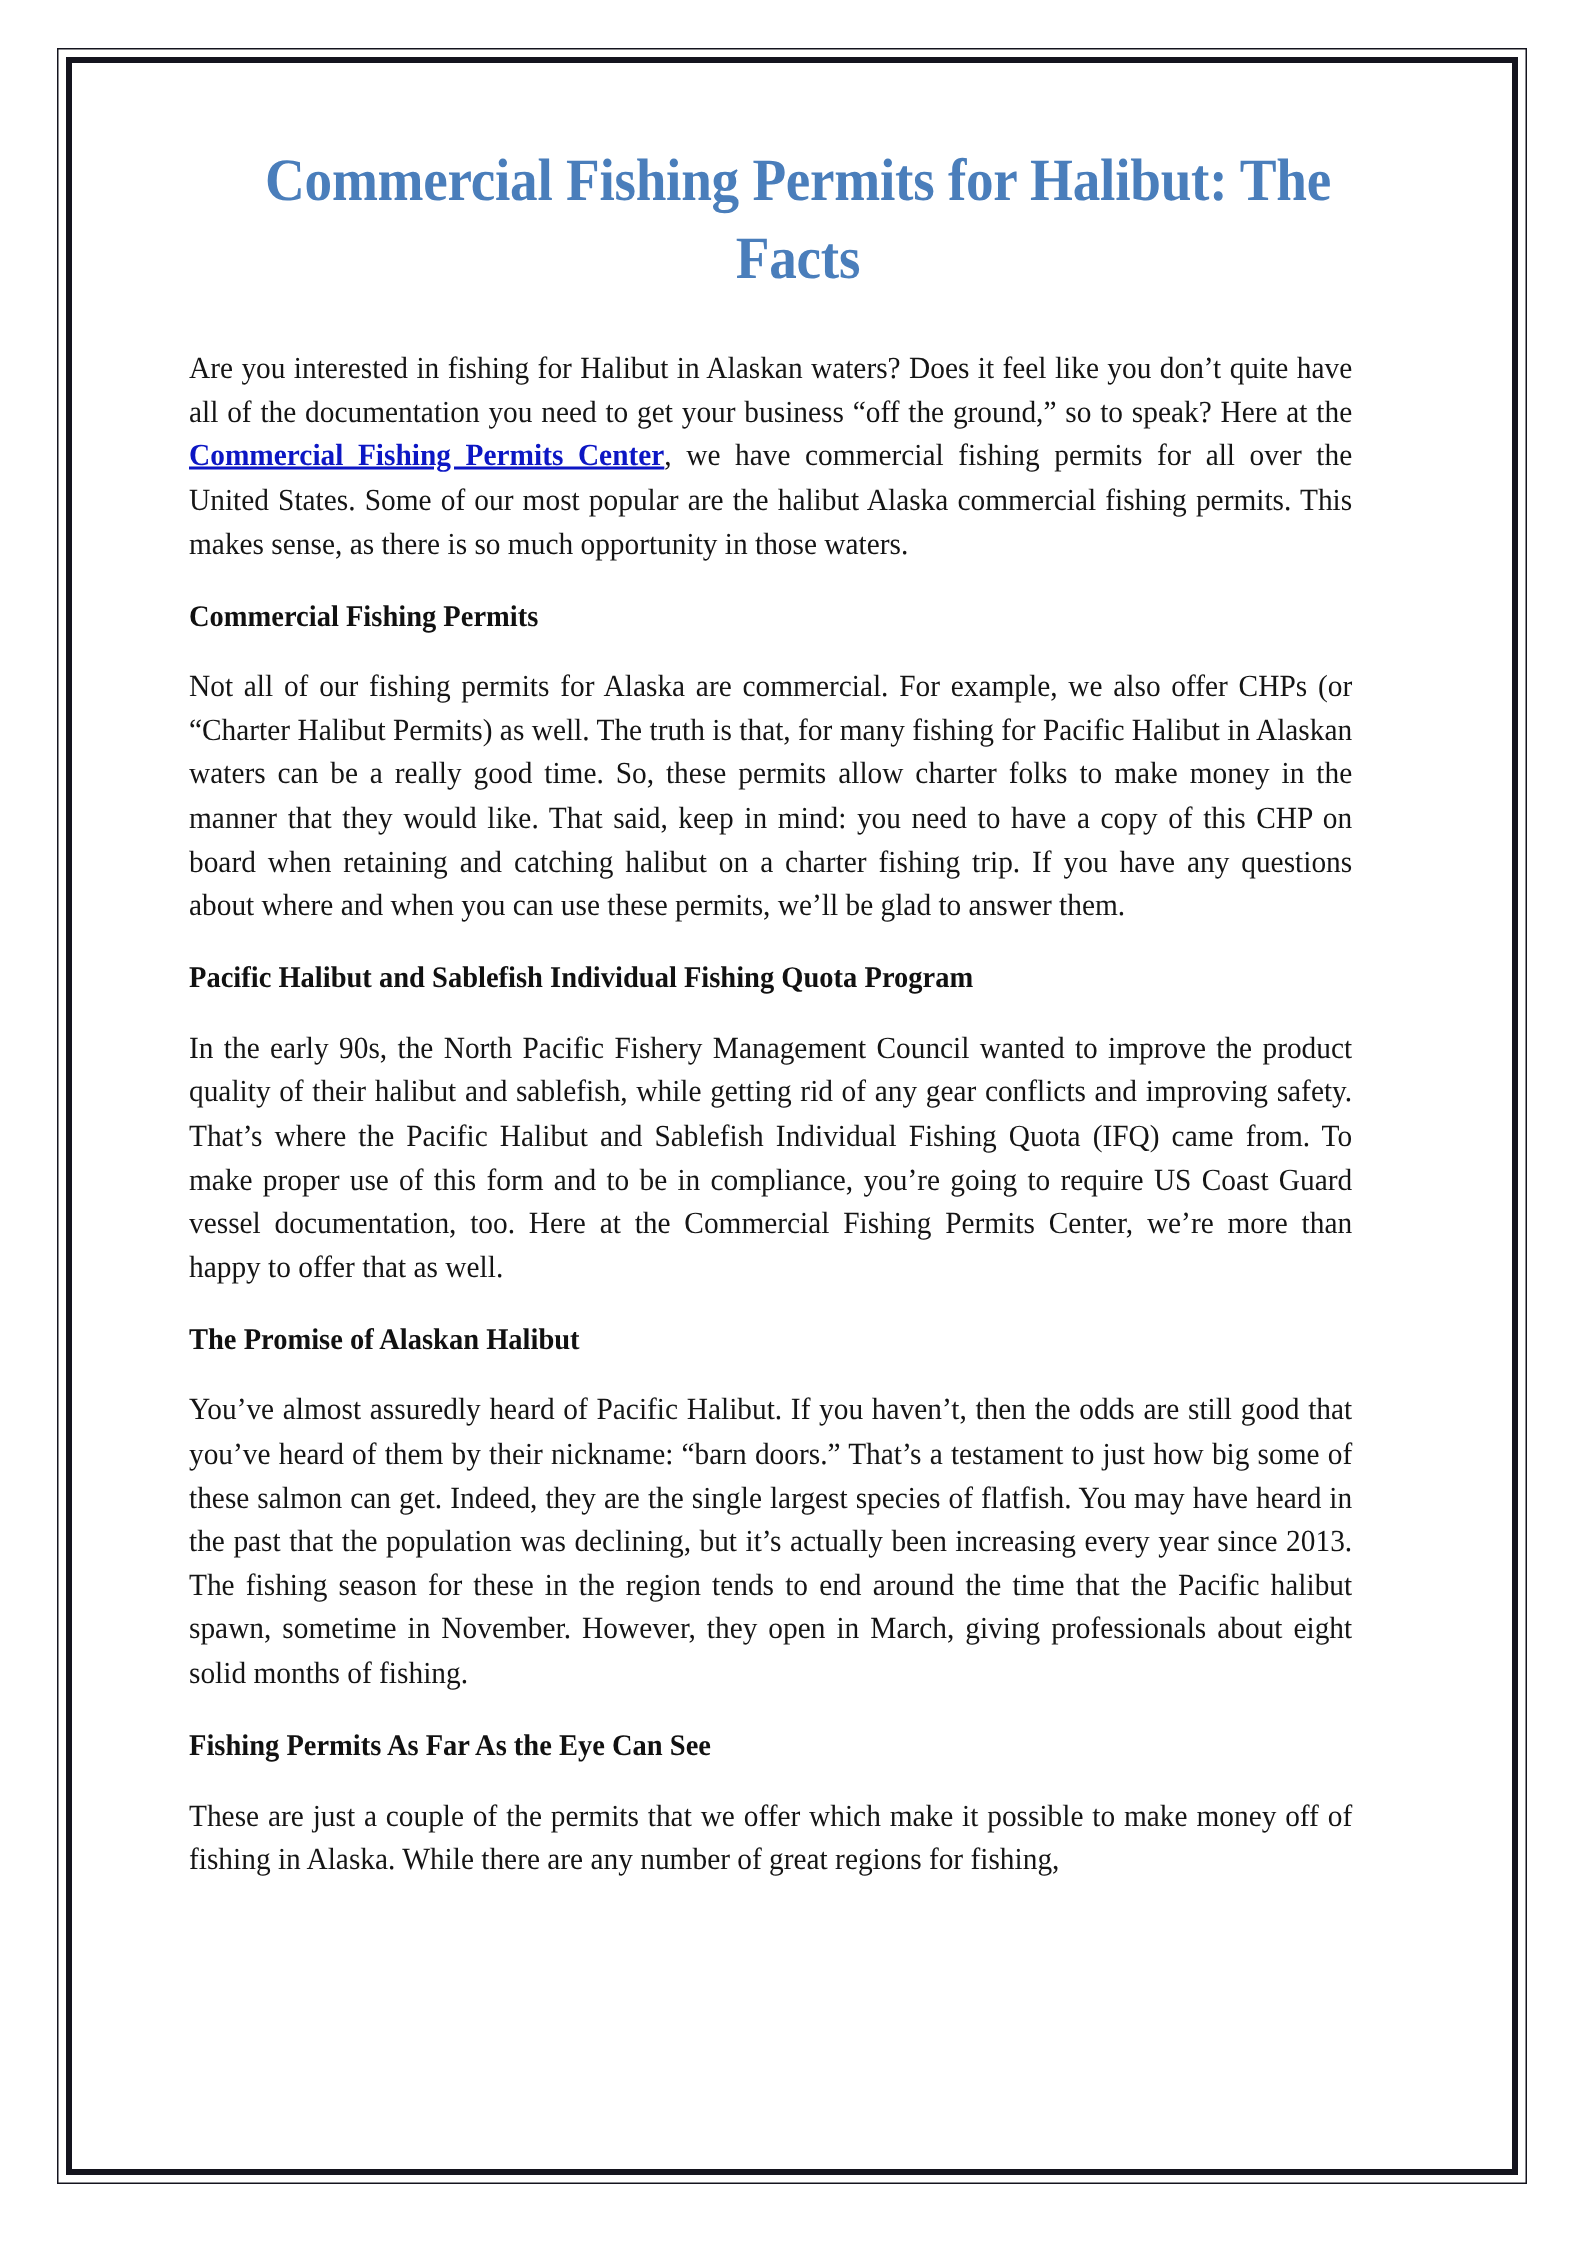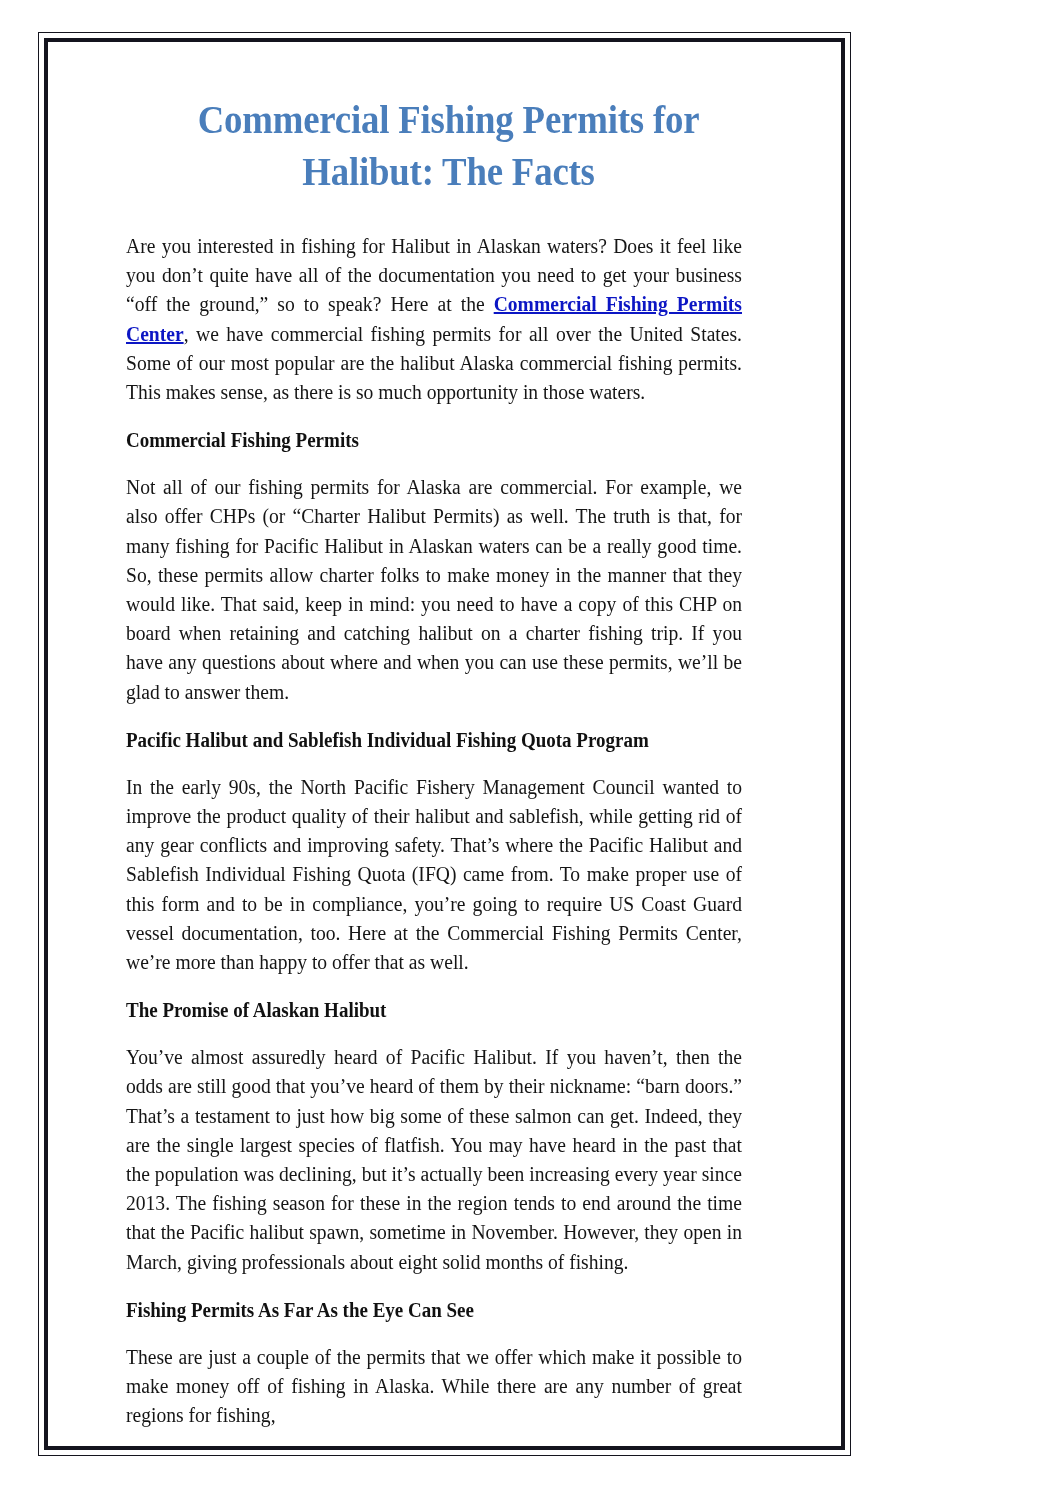--- a/index.html
+++ b/index.html
@@ -13,21 +13,21 @@
     height: 1497px;
     font-family: "Liberation Serif", "DejaVu Serif", serif;
     -webkit-font-smoothing: antialiased;
   }
 
   
   .page-frame {
     position: absolute;
     left: 38px;
     top: 32px;
-    width: 813px;
+    width: 980px;
     height: 1424px;
     box-sizing: border-box;
     border: 1px solid #14141e;
     background: #ffffff;
   }
   .page-frame-inner {
     position: absolute;
     left: 5px;
     top: 5px;
     right: 5px;

